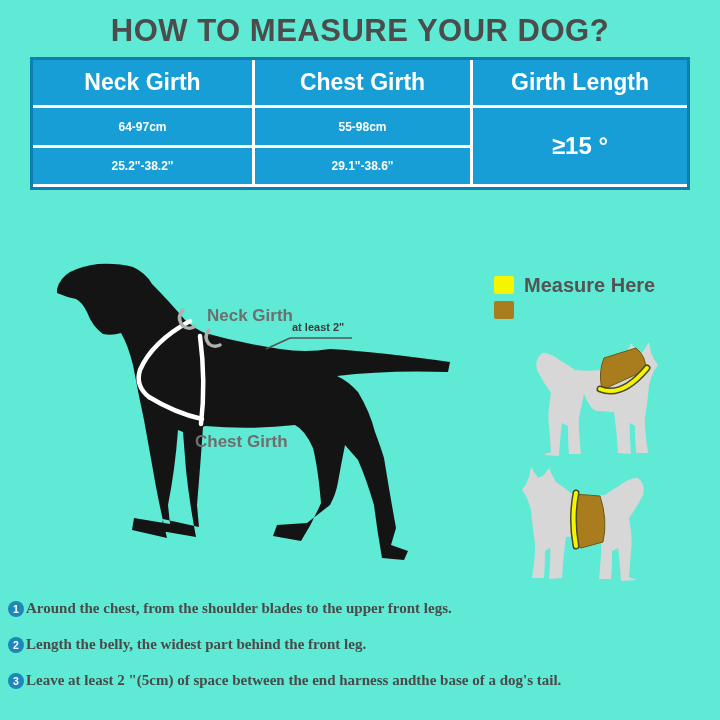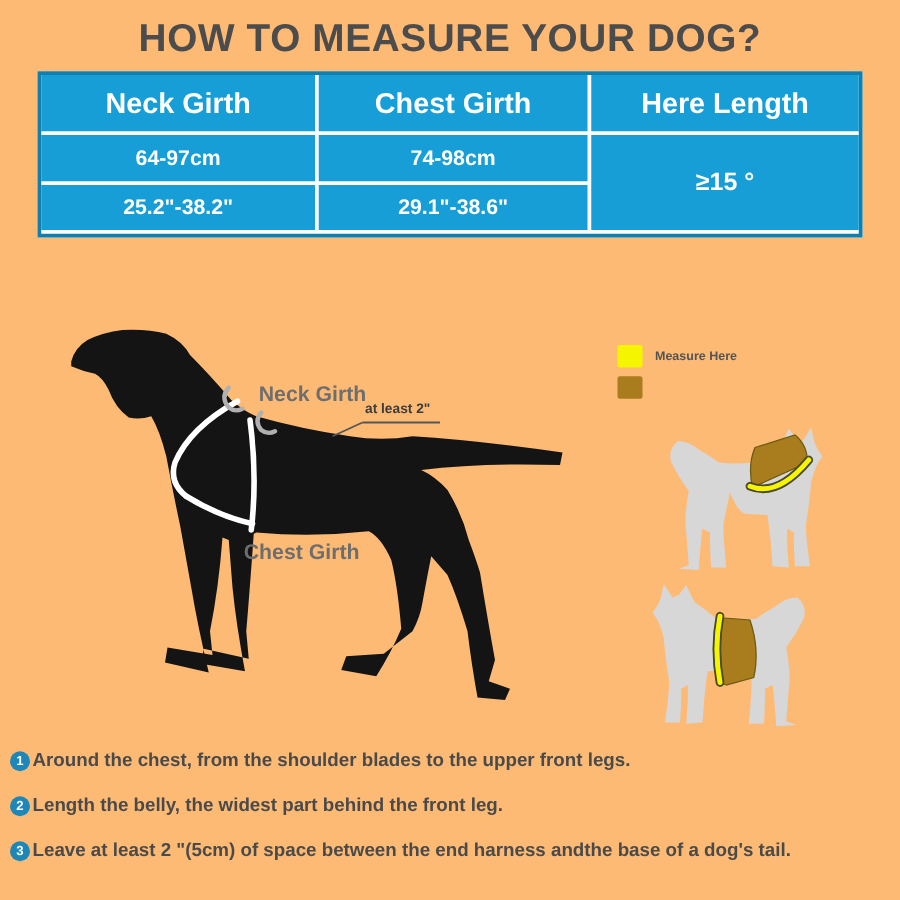--- a/index.html
+++ b/index.html
@@ -1,19 +1,19 @@
 <!DOCTYPE html>
 <html><head>
 <meta charset="utf-8">
 <style>
   * { margin:0; padding:0; box-sizing:border-box; }
   html,body { background:#ffffff; }
   body { font-family:"Liberation Sans", sans-serif; }
   #canvas {
-    position:relative; width:720px; height:720px; background:#fdba74;
+    position:relative; width:720px; height:720px; background:#5eead4;
     overflow:hidden;
   }
   
   .title {
     position:absolute; left:0; top:13px; width:720px;
     text-align:center; font-size:31px; font-weight:bold;
     color:#4c4c4c; letter-spacing:0.5px;
   }
   
   .size-table {
@@ -23,56 +23,56 @@
     grid-template-columns:219px 215px 1fr;
     grid-template-rows:45px 37px 36px;
     gap:3px; padding-bottom:3px;
   }
   .cell {
     background:#179ED6; color:#ffffff; font-weight:bold;
     display:flex; align-items:center; justify-content:center;
     text-align:center;
   }
   .cell.th { font-size:23px; }
-  .cell.val { font-size:17px; }
-  .cell.back-val { grid-column:3; grid-row:2 / span 2; font-size:20px; }
+  .cell.val { font-size:12px; }
+  .cell.back-val { grid-column:3; grid-row:2 / span 2; font-size:24px; }
   
   .legend { position:absolute; left:494px; top:276px; }
   .legend-row { display:flex; align-items:center; margin-bottom:7px; height:18px; }
   .swatch { width:20px; height:18px; border-radius:2px; }
-  .legend-label { margin-left:10px; font-size:10px; font-weight:bold; color:#545454; white-space:nowrap; }
+  .legend-label { margin-left:10px; font-size:20px; font-weight:bold; color:#545454; white-space:nowrap; }
   
   .diag-label { position:absolute; font-weight:bold; color:#6e6e6e; font-size:17px; white-space:nowrap; }
   .diag-label.small { font-size:11px; color:#3c3c3c; }
   
   .dog-svg { position:absolute; }
   
   .instr-row { position:absolute; left:8px; display:flex; align-items:flex-start; }
   .instr-bullet {
     width:16px; height:16px; border-radius:50%; background:#1C87B8;
     color:#ffffff; font-size:10.5px; font-weight:bold;
     display:flex; align-items:center; justify-content:center;
     flex:0 0 16px; margin-top:1px;
   }
-  .instr-text { margin-left:2px; font-size:15px; font-weight:bold; color:#4a4a4a; white-space:nowrap; }
+  .instr-text { margin-left:2px; font-size:15px; font-weight:bold; color:#4a4a4a; white-space:nowrap;font-family:Liberation Serif, serif; }
 </style>
 </head>
 <body>
 
 <div id="canvas">
 
   <div class="title">HOW TO MEASURE YOUR DOG?</div>
 
   <div class="size-table">
     <div class="cell th">Neck Girth</div>
     <div class="cell th">Chest Girth</div>
-    <div class="cell th">Here Length</div>
+    <div class="cell th">Girth Length</div>
 
     <div class="cell val">64-97cm</div>
-    <div class="cell val">74-98cm</div>
+    <div class="cell val">55-98cm</div>
     <div class="cell back-val">≥15 °</div>
 
     <div class="cell val">25.2"-38.2"</div>
     <div class="cell val">29.1"-38.6"</div>
   </div>
 
   <svg class="dog-svg" style="left:30px; top:250px;" width="440" height="325" viewBox="30 250 440 325">
     <path fill="#141414" d="
       M57,289 Q60,278 70,272 Q82,266 98,264 Q118,263 133,267
       Q146,273 152,284 Q168,300 185,320 Q195,329 205,333

